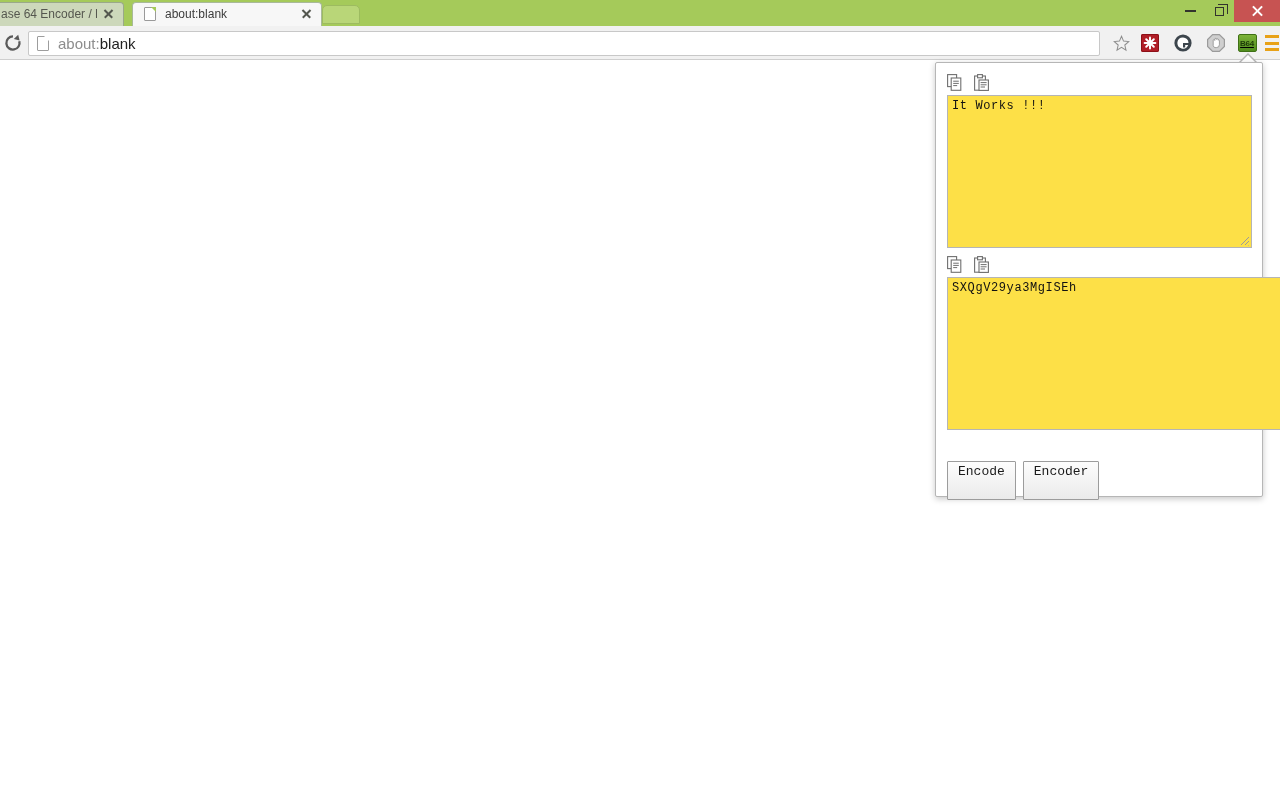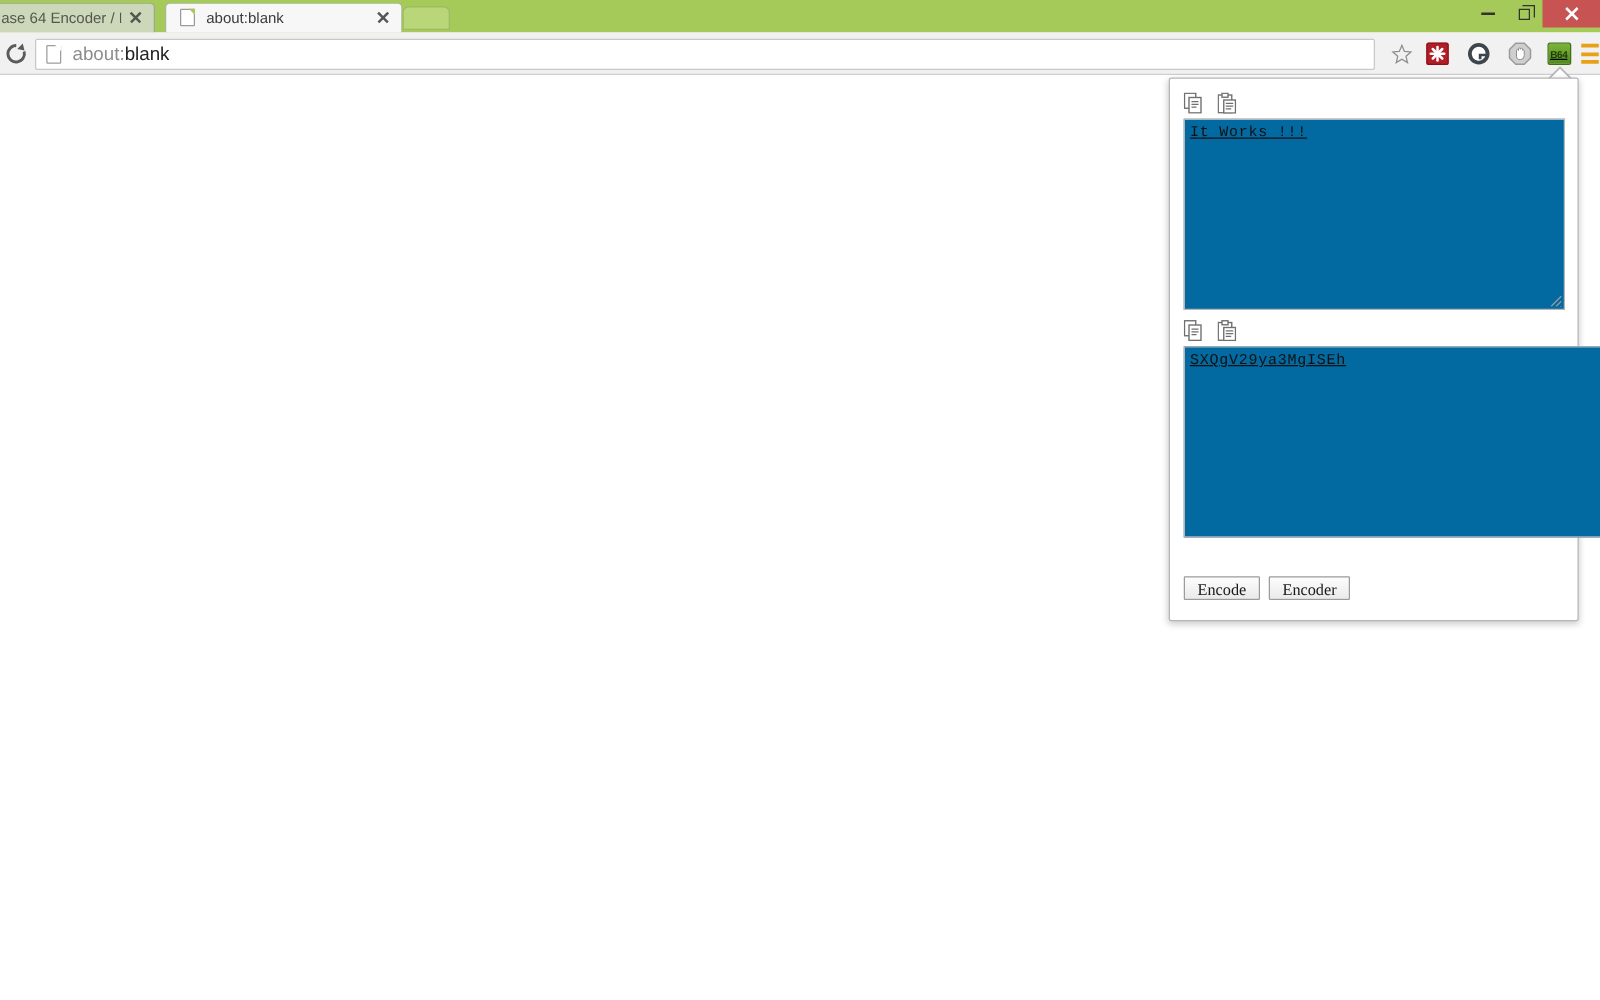--- a/index.html
+++ b/index.html
@@ -263,48 +263,47 @@
     position: relative;
   }
 
   .ta-wrap { position: absolute; }
   #input-wrap  { left: 11px; top: 32px;  width: 305px; height: 153px; }
   #output-wrap { left: 11px; top: 214px; width: 368px; height: 153px; }
 
   textarea.b64-area {
     width: 100%; height: 100%;
     border: 1px solid #b5b5b5;
-    background: #0369a1;
+    background: #fde047;
     font-family: "Liberation Mono", monospace;
     font-size: 12px;
     color: #111;
     padding: 3px 4px;
     resize: none;
     outline: none;
     line-height: 14px;
     letter-spacing: 0.6px;
-    text-decoration: underline;
   }
   .resize-grip {
     position: absolute; right: 2px; bottom: 2px;
     width: 12px; height: 12px; pointer-events: none;
   }
 
   #popup-buttons {
     position: absolute; left: 11px; top: 398px;
     display: flex; gap: 7px;
   }
   .std-button {
-    font-family: Liberation Serif, serif;
+    font-family: Liberation Mono, monospace;
     font-size: 13px;
     color: #1a1a1a;
     background: linear-gradient(#fdfdfd, #eaeaea);
     border: 1px solid #9c9c9c;
     border-radius: 1px;
-    padding: 3px 10px 0 10px;
+    padding: 3px 10px 20px 10px;
     cursor: pointer;
     line-height: 14px;
   }
 </style>
 </head>
 <body>
 
 <div id="browser-window">
 
   <div id="tabstrip">

